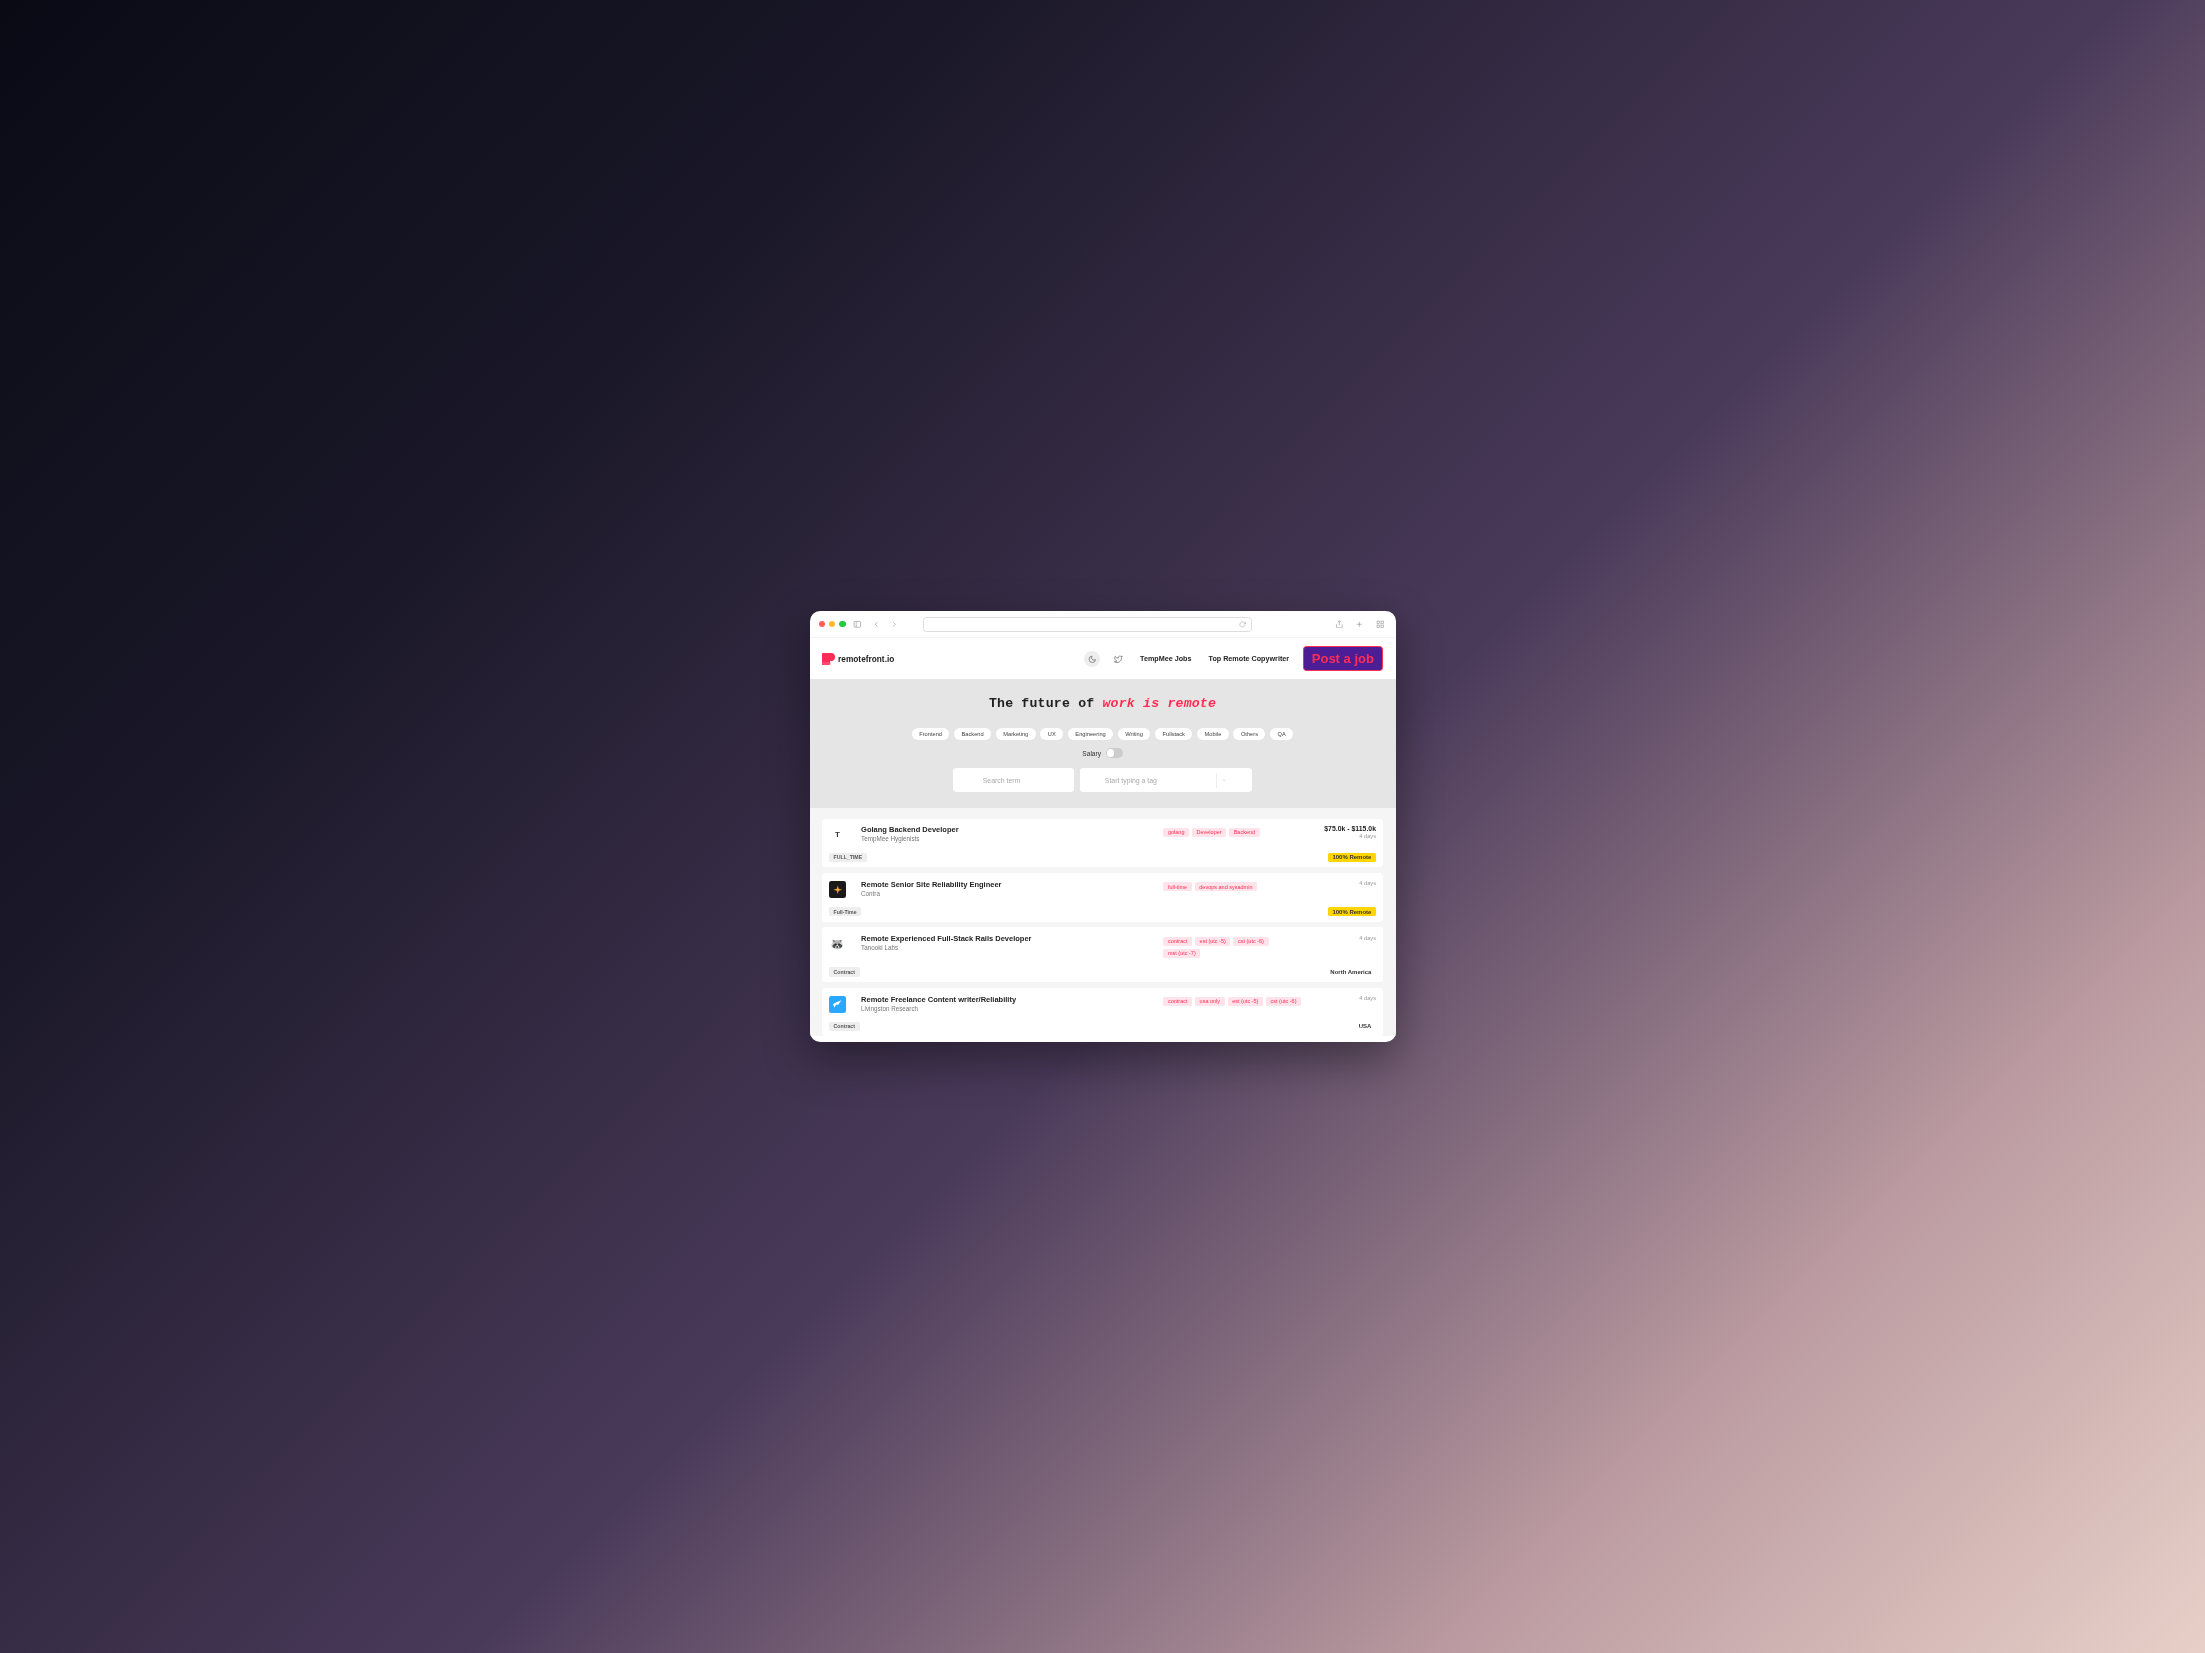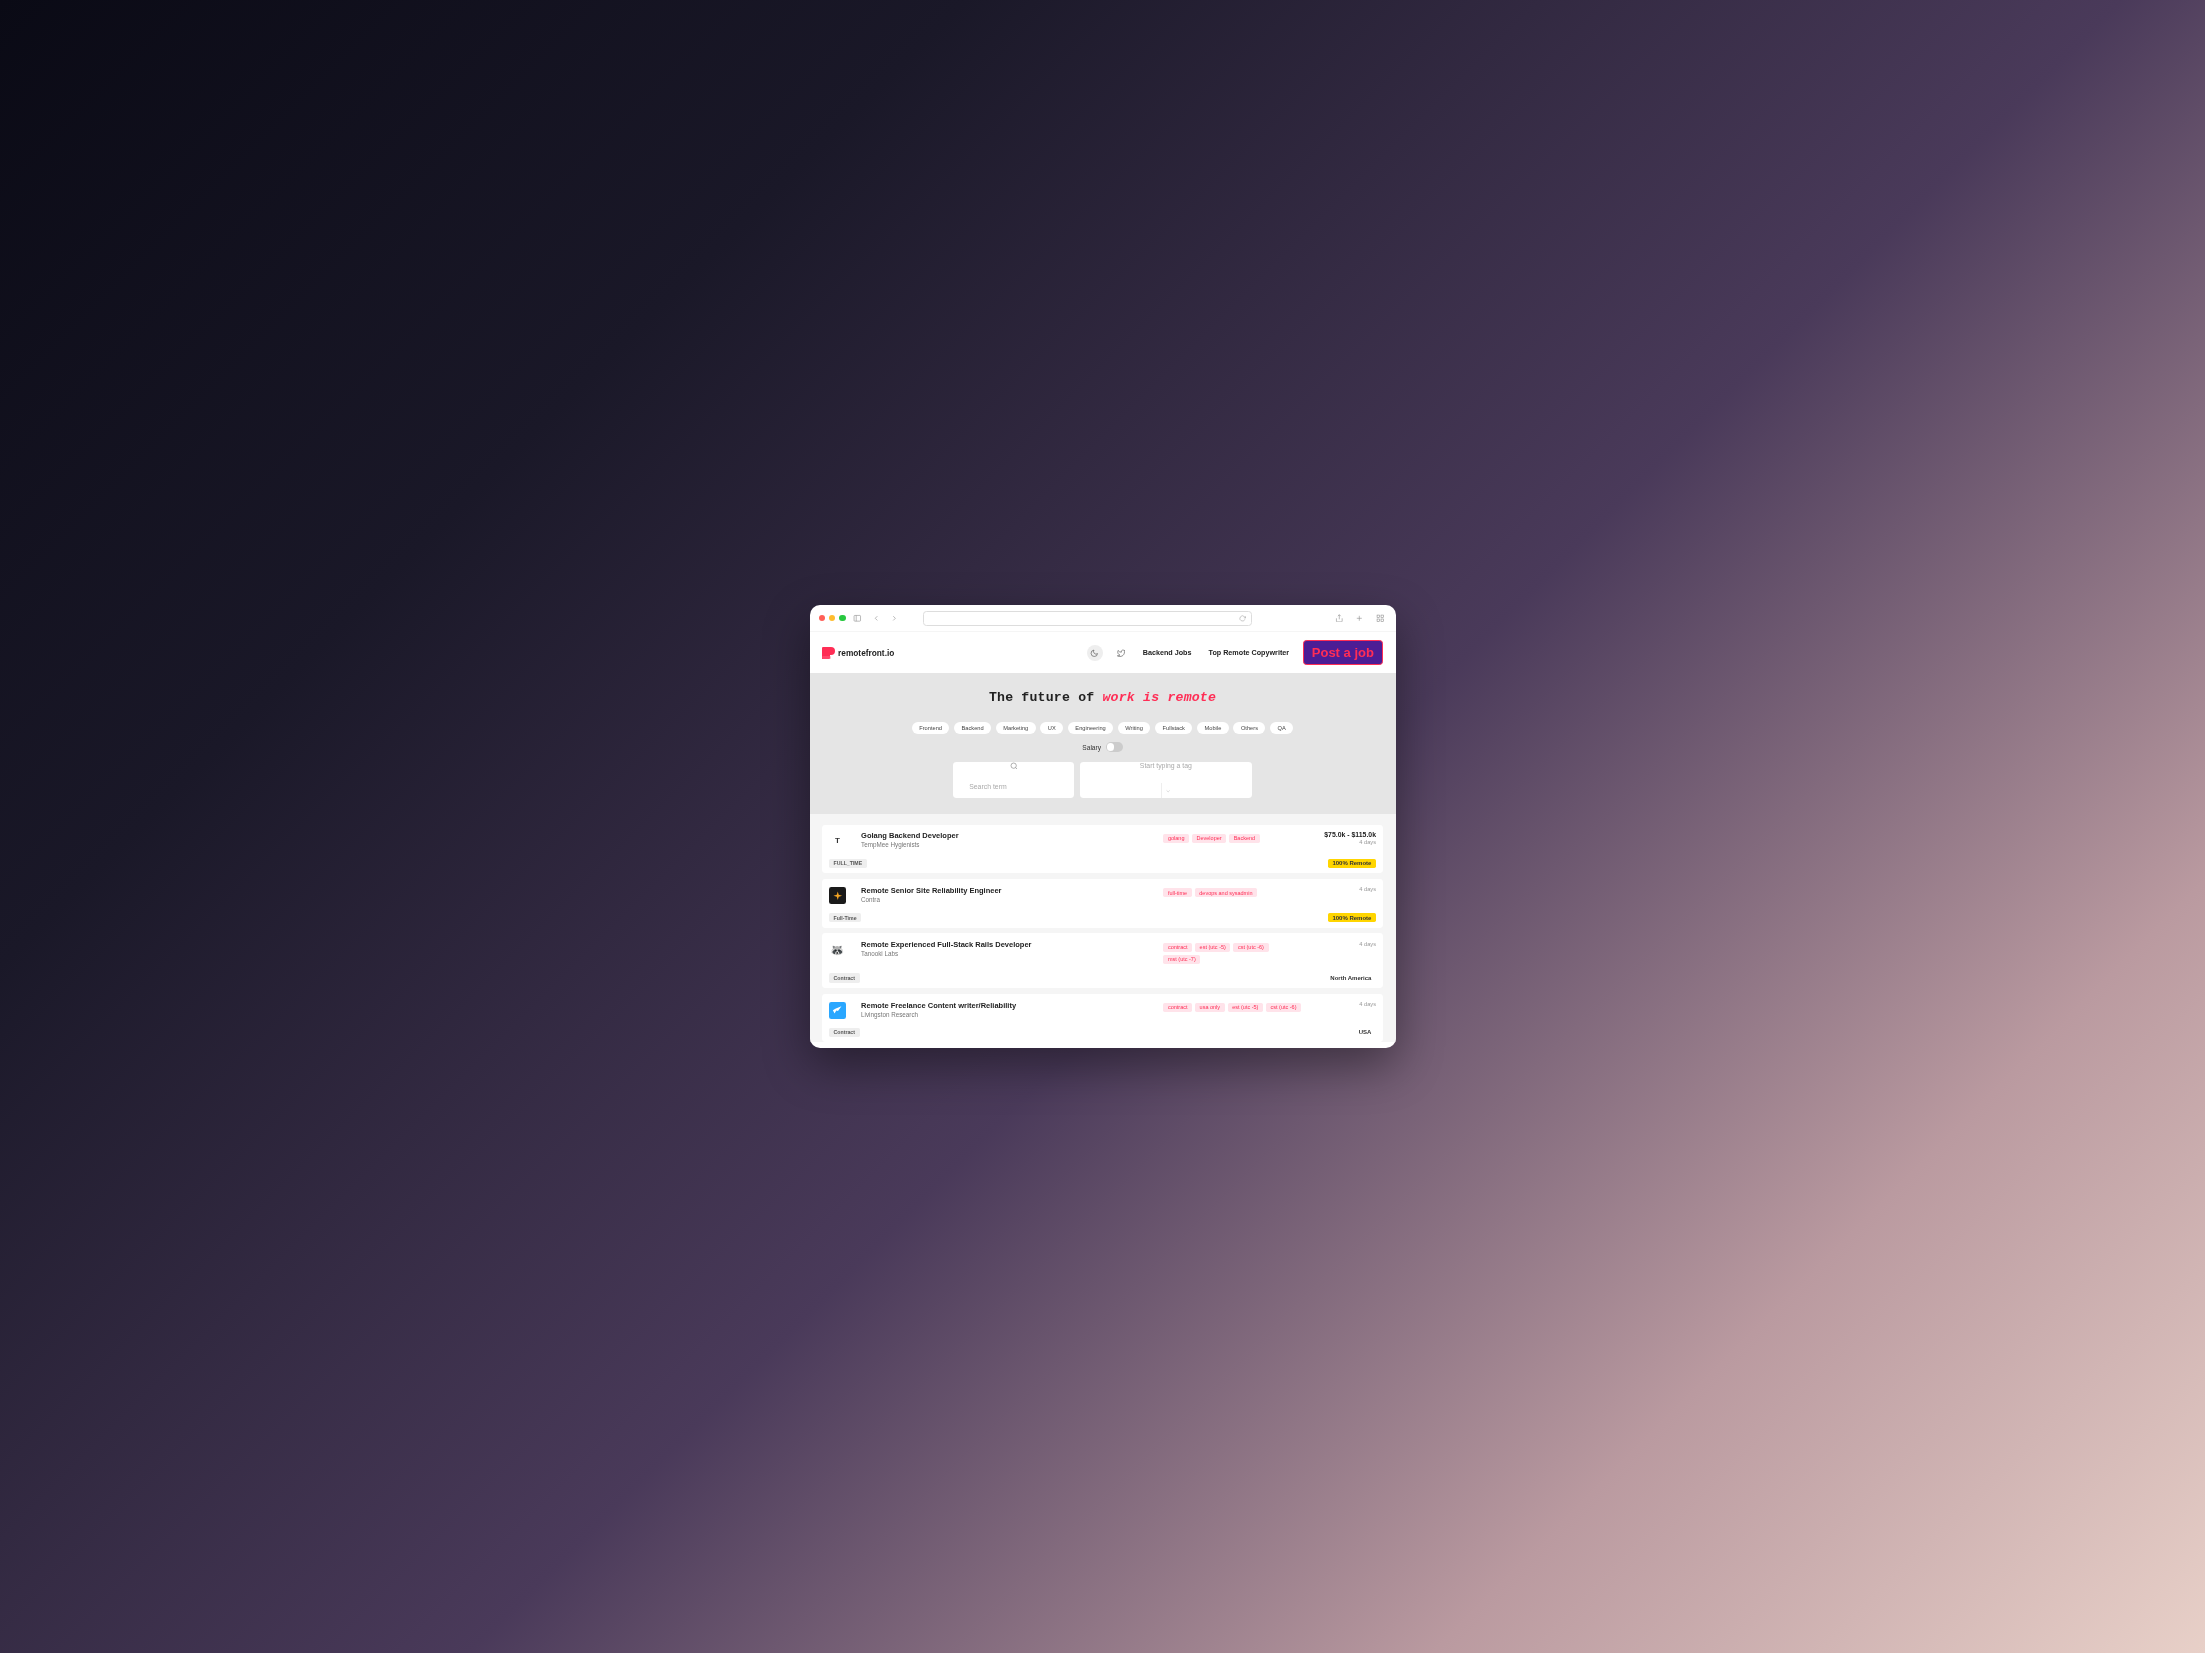--- a/index.html
+++ b/index.html
@@ -81,21 +81,21 @@
   color:#444;cursor:pointer;
 }
 .salary-row{display:flex;align-items:center;justify-content:center;gap:4.6px;margin-top:8px;}
 .salary-row span{font-size:6.6px;font-weight:500;color:#333;}
 .toggle{
   width:17px;height:9.8px;background:#ccc;border-radius:5.7px;position:relative;cursor:pointer;
 }
 .toggle::after{content:'';position:absolute;left:1.1px;top:1.1px;width:7.5px;height:7.5px;background:#fff;border-radius:50%;}
 .search-row{display:flex;justify-content:center;gap:5.7px;margin-top:10.3px;}
 .search-box,.tag-box{
-  background:#fff;border-radius:3.4px;height:36px;display:flex;align-items:center;padding:0 25px;flex-direction:column;
+  background:#fff;border-radius:3.4px;height:24px;display:flex;align-items:center;padding:0 25px;
 }
 .search-box{width:121px;gap:4.6px;}
 .search-box svg{width:8px;height:8px;stroke:#888;stroke-width:2;fill:none;}
 .search-box input{border:none;outline:none;font-size:6.9px;color:#333;flex:1;background:transparent;}
 .search-box input::placeholder,.tag-box .ph{color:#aaa;font-size:6.9px;}
 .tag-box{width:172px;justify-content:space-between;cursor:pointer;}
 .tag-box .chev{width:15px;height:15px;display:flex;align-items:center;justify-content:center;border-left:0.6px solid #eee;margin-right:-4.6px;}
 .tag-box svg{width:6.3px;height:6.3px;stroke:#bbb;stroke-width:2;fill:none;}
 
 
@@ -213,21 +213,21 @@
     <div class="hdr-icon circle">
       <svg viewBox="0 0 24 24">
           <path d="M21 12.79A9 9 0 1 1 11.21 3 7 7 0 0 0 21 12.79z"></path>
         </svg>
     </div>
     <div class="hdr-icon">
       <svg viewBox="0 0 24 24">
           <path d="M23 3a10.9 10.9 0 0 1-3.14 1.53A4.48 4.48 0 0 0 12 8v1A10.66 10.66 0 0 1 3 4s-4 9 5 13a11.64 11.64 0 0 1-7 2c9 5 20 0 20-11.5a4.5 4.5 0 0 0-.08-.83A7.72 7.72 0 0 0 23 3z"></path>
         </svg>
     </div>
-    <div class="nav-link">Backend Jobs</div>
+    <div class="nav-link">TempMee Jobs</div>
     <div class="nav-link">Top Remote Copywriter</div>
     <button class="post-btn">Post a job</button>
   </div>
 
   <div class="hero">
     <h1>
       <span>The future of </span><span class="accent">work is remote</span>
     </h1>
     <div class="pills" id="pills">
         <div class="pill">Frontend</div>

